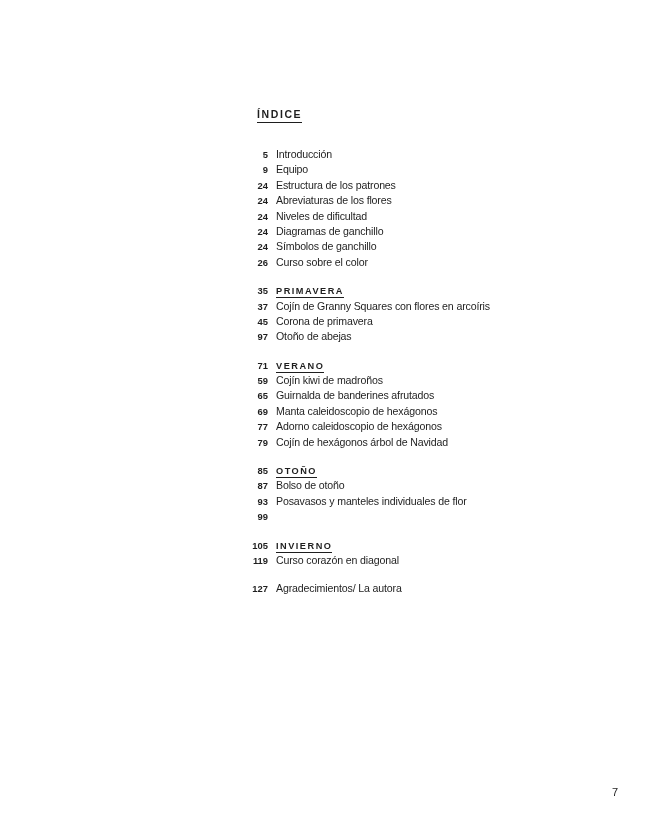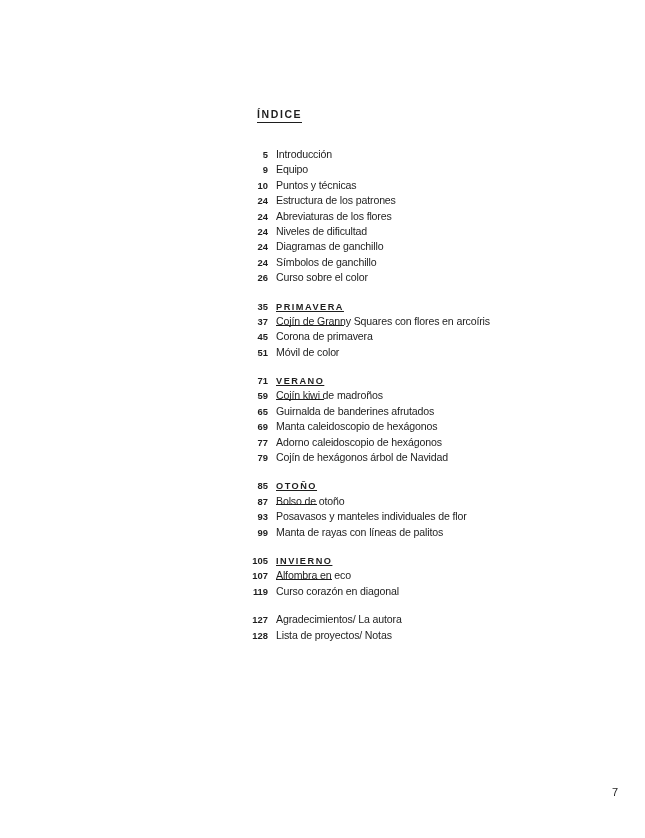--- a/index.html
+++ b/index.html
@@ -60,22 +60,21 @@
     .label {
       letter-spacing: -0.15px;
     }
     .sec-head .label {
       font-weight: bold;
       font-size: 9.2px;
       letter-spacing: 1.5px;
       text-transform: uppercase;
       border-bottom: 1.6px solid #1e1e1e;
       line-height: 11px;
-      padding-bottom: 12px;
-      text-decoration: underline;
+      padding-bottom: 0px;
     }
     .gap-intro { height: 24px; }
     .gap-sec { height: 13px; }
     .page-number {
       position: absolute;
       left: 612px;
       top: 786px;
       font-size: 11px;
       color: #1e1e1e;
     }
@@ -91,24 +90,20 @@
     <div class="section">
       <div class="row">
           <span class="num">5</span>
           <span class="label">Introducción</span>
         </div>
       <div class="row">
           <span class="num">9</span>
           <span class="label">Equipo</span>
         </div>
       <div class="row">
-          <span class="num">10</span>
-          <span class="label">Puntos y técnicas</span>
-        </div>
-      <div class="row">
           <span class="num">24</span>
           <span class="label">Estructura de los patrones</span>
         </div>
       <div class="row">
           <span class="num">24</span>
           <span class="label">Abreviaturas de los flores</span>
         </div>
       <div class="row">
           <span class="num">24</span>
           <span class="label">Niveles de dificultad</span>
@@ -135,22 +130,22 @@
         </div>
       <div class="row">
           <span class="num">37</span>
           <span class="label">Cojín de Granny Squares con flores en arcoíris</span>
         </div>
       <div class="row">
           <span class="num">45</span>
           <span class="label">Corona de primavera</span>
         </div>
       <div class="row">
-          <span class="num">51</span>
-          <span class="label">Móvil de color</span>
+          <span class="num">97</span>
+          <span class="label">Otoño de abejas</span>
         </div>
     </div>
 
     <div class="gap-sec"></div>
     <div class="section">
       <div class="row sec-head">
           <span class="num">71</span>
           <span class="label">Verano</span>
         </div>
       <div class="row">
@@ -184,47 +179,38 @@
       <div class="row">
           <span class="num">87</span>
           <span class="label">Bolso de otoño</span>
         </div>
       <div class="row">
           <span class="num">93</span>
           <span class="label">Posavasos y manteles individuales de flor</span>
         </div>
       <div class="row">
           <span class="num">99</span>
-          <span class="label">Manta de rayas con líneas de palitos</span>
         </div>
     </div>
 
     <div class="gap-sec"></div>
     <div class="section">
       <div class="row sec-head">
           <span class="num">105</span>
           <span class="label">Invierno</span>
         </div>
       <div class="row">
-          <span class="num">107</span>
-          <span class="label">Alfombra en eco</span>
-        </div>
-      <div class="row">
           <span class="num">119</span>
           <span class="label">Curso corazón en diagonal</span>
         </div>
     </div>
 
     <div class="gap-sec"></div>
     <div class="section">
       <div class="row">
           <span class="num">127</span>
           <span class="label">Agradecimientos/ La autora</span>
         </div>
-      <div class="row">
-          <span class="num">128</span>
-          <span class="label">Lista de proyectos/ Notas</span>
-        </div>
     </div>
   </div>
 
   <div class="page-number">7</div>
 </div>
 
 </body></html>

